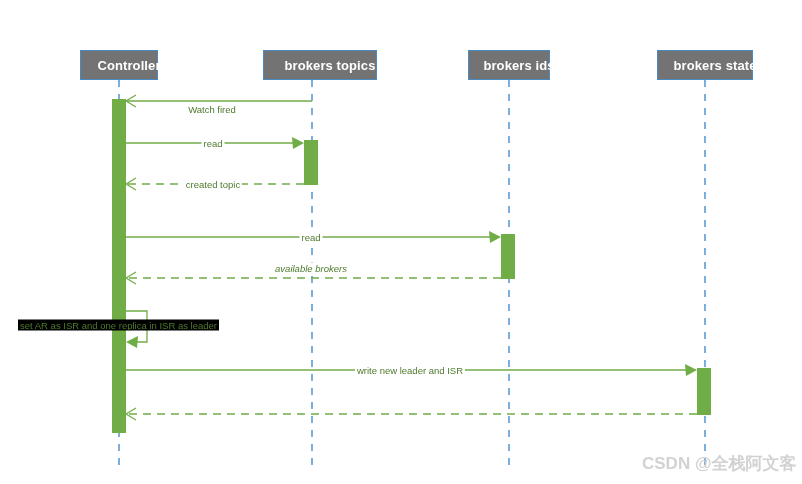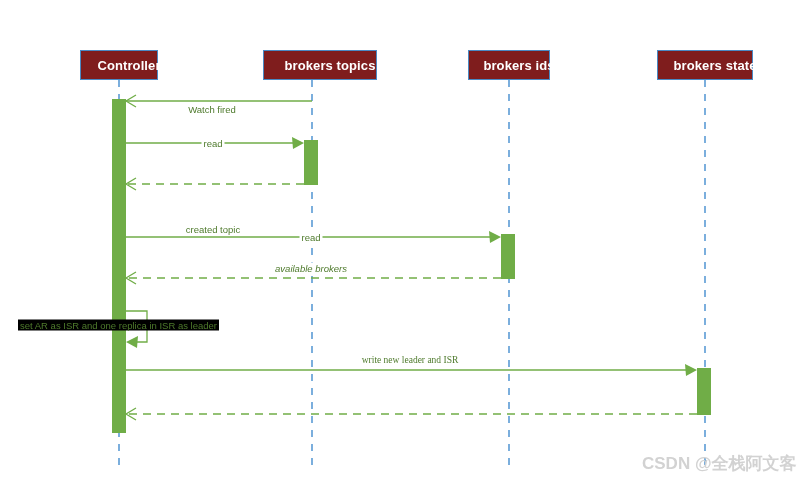--- a/index.html
+++ b/index.html
@@ -20,21 +20,21 @@
   .diagram-svg {
     position: absolute;
     left: 0;
     top: 0;
     width: 802px;
     height: 484px;
   }
   .participant-box {
     position: absolute;
     box-sizing: border-box;
-    background: #7f1d1d;
+    background: #737373;
     border: 1px solid #4a8ac4;
     display: flex;
     align-items: center;
     justify-content: center;
     padding-left: 20px;
   }
   .participant-label {
     color: #ffffff;
     font-size: 13px;
     font-weight: bold;
@@ -150,25 +150,25 @@
       <line x1="697" y1="414" x2="126" y2="414" stroke="#70ad47" stroke-width="1.3" stroke-dasharray="8,6"></line>
       <polyline points="136,408 126,414 136,420" fill="none" stroke="#70ad47" stroke-width="1.3"></polyline>
     </g>
 
   </svg>
 
   <div class="msg-label" style="left:212px; top:101px;margin-top:8px;">Watch fired</div>
 
   <div class="msg-label" style="left:213px; top:143px;">read</div>
 
-  <div class="msg-label" style="left:213px; top:184px;margin-top:45px;">created topic</div>
+  <div class="msg-label" style="left:213px; top:184px;">created topic</div>
 
   <div class="msg-label" style="left:311px; top:237px;">read</div>
 
   <div class="msg-label" style="left:311px; top:268px;font-style:italic;">available brokers</div>
 
   <div class="self-label" style="left:18px; top:325px;">set AR as ISR and one replica in ISR as leader</div>
 
-  <div class="msg-label" style="left:410px; top:360px;font-family:Liberation Serif, serif;">write new leader and ISR</div>
+  <div class="msg-label" style="left:410px; top:370px;">write new leader and ISR</div>
 
   <div class="watermark" style="left:642px; top:452px;">CSDN @全栈阿文客</div>
 
 </div>
 
 </body></html>

